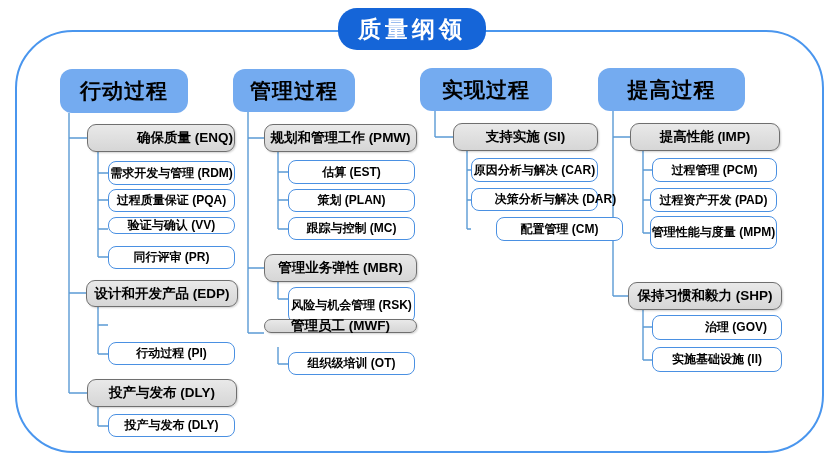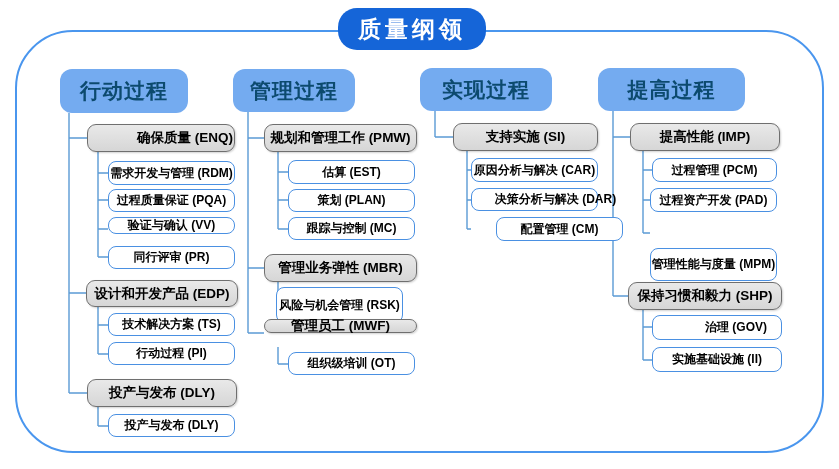--- a/index.html
+++ b/index.html
@@ -6,21 +6,21 @@
   body{font-family:"Liberation Sans","DejaVu Sans",sans-serif;}
   #canvas{position:relative;width:839px;height:469px;background:#fff;overflow:hidden;}
   #frame{position:absolute;left:15px;top:30px;width:809px;height:423px;
          border:2px solid #4a96ee;border-radius:58px;background:#fff;box-sizing:border-box;}
   #lines{position:absolute;left:0;top:0;z-index:1;}
   .node{position:absolute;display:flex;align-items:center;justify-content:center;
         text-align:center;box-sizing:border-box;font-weight:bold;color:#000;
         white-space:nowrap;z-index:2;}
   .title{background:#1565d8;color:#fff;font-size:23px;letter-spacing:4px;
          border-radius:19px;z-index:3;}
-  .hdr{background:#74abf0;color:#0c4a6e;font-size:21px;letter-spacing:1px;border-radius:12px;}
+  .hdr{background:#74abf0;color:#000000;font-size:21px;letter-spacing:1px;border-radius:12px;}
   .gray{background:linear-gradient(180deg,#e9e9e9,#d6d6d6);border:1.5px solid #6f6f6f;
         border-radius:9px;font-size:13.5px;box-shadow:1px 1px 2px rgba(0,0,0,0.18);}
   .white{background:#ffffff;border:1.4px solid #4a90e2;border-radius:8px;font-size:12px;}
   .wrap{white-space:normal;line-height:1.25;}
 </style>
 </head>
 <body>
 
 <div id="canvas">
 
@@ -54,40 +54,39 @@
   <div class="node hdr" style="left:233px;top:69px;width:122px;height:43px;">管理过程</div>
   <div class="node hdr" style="left:420px;top:68px;width:132px;height:43px;">实现过程</div>
   <div class="node hdr" style="left:598px;top:68px;width:147px;height:43px;">提高过程</div>
 
   <div class="node gray" style="left:87px;top:124px;width:148px;height:28px;padding-left:48px;">确保质量 (ENQ)</div>
   <div class="node white" style="left:108px;top:161px;width:127px;height:24px;">需求开发与管理 (RDM)</div>
   <div class="node white" style="left:108px;top:189px;width:127px;height:23px;">过程质量保证 (PQA)</div>
   <div class="node white" style="left:108px;top:217px;width:127px;height:17px;">验证与确认 (VV)</div>
   <div class="node white" style="left:108px;top:246px;width:127px;height:23px;">同行评审 (PR)</div>
   <div class="node gray" style="left:86px;top:280px;width:152px;height:27px;">设计和开发产品 (EDP)</div>
-  <div class="node white" style="left:108px;top:313px;width:127px;height:23px;">技术解决方案 (TS)</div>
   <div class="node white" style="left:108px;top:342px;width:127px;height:23px;">行动过程 (PI)</div>
   <div class="node gray" style="left:87px;top:379px;width:150px;height:28px;">投产与发布 (DLY)</div>
   <div class="node white" style="left:108px;top:414px;width:127px;height:23px;">投产与发布 (DLY)</div>
 
   <div class="node gray" style="left:264px;top:124px;width:153px;height:28px;">规划和管理工作 (PMW)</div>
   <div class="node white" style="left:288px;top:160px;width:127px;height:24px;">估算 (EST)</div>
   <div class="node white" style="left:288px;top:189px;width:127px;height:23px;">策划 (PLAN)</div>
   <div class="node white" style="left:288px;top:217px;width:127px;height:23px;">跟踪与控制 (MC)</div>
   <div class="node gray" style="left:264px;top:254px;width:153px;height:28px;">管理业务弹性 (MBR)</div>
-  <div class="node white" style="left:276px;top:287px;width:127px;height:36px;">风险与机会管理 (RSK)</div>
+  <div class="node white" style="left:288px;top:287px;width:127px;height:36px;">风险与机会管理 (RSK)</div>
   <div class="node gray" style="left:264px;top:319px;width:153px;height:14px;">管理员工 (MWF)</div>
   <div class="node white" style="left:288px;top:352px;width:127px;height:23px;">组织级培训 (OT)</div>
 
   <div class="node gray" style="left:453px;top:123px;width:145px;height:28px;">支持实施 (SI)</div>
   <div class="node white" style="left:471px;top:158px;width:127px;height:24px;">原因分析与解决 (CAR)</div>
   <div class="node white" style="left:471px;top:188px;width:127px;height:23px;padding-left:42px;">决策分析与解决 (DAR)</div>
   <div class="node white" style="left:471px;top:217px;width:127px;height:24px;margin-left:25px;">配置管理 (CM)</div>
 
   <div class="node gray" style="left:630px;top:123px;width:150px;height:28px;">提高性能 (IMP)</div>
   <div class="node white" style="left:652px;top:158px;width:125px;height:24px;">过程管理 (PCM)</div>
   <div class="node white" style="left:650px;top:188px;width:127px;height:24px;">过程资产开发 (PAD)</div>
-  <div class="node white wrap" style="left:650px;top:216px;width:127px;height:33px;margin-top:32px;">管理性能与度量 (MPM)</div>
+  <div class="node white wrap" style="left:650px;top:216px;width:127px;height:33px;">管理性能与度量 (MPM)</div>
   <div class="node gray" style="left:628px;top:282px;width:154px;height:28px;">保持习惯和毅力 (SHP)</div>
   <div class="node white" style="left:652px;top:315px;width:130px;height:25px;padding-left:38px;">治理 (GOV)</div>
   <div class="node white" style="left:652px;top:347px;width:130px;height:25px;">实施基础设施 (II)</div>
 
 </div>
 
 </body></html>

